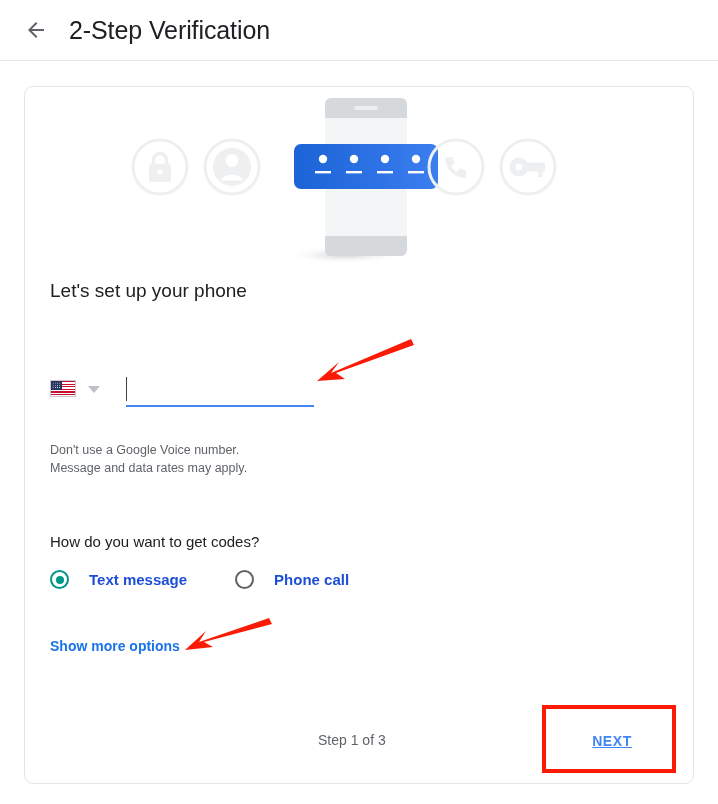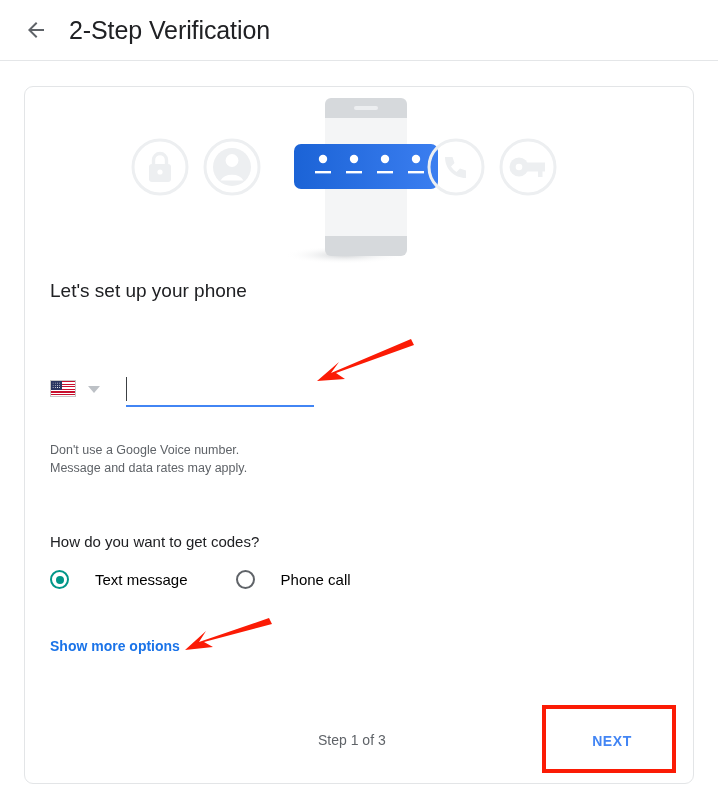--- a/index.html
+++ b/index.html
@@ -181,23 +181,24 @@
   .rb.on { border-color: #009688; }
   .rb.on::after {
     content: "";
     position: absolute;
     left: 3.5px; top: 3.5px;
     width: 8px; height: 8px;
     border-radius: 50%;
     background: #009688;
   }
   .radio-label {
-    margin-left: 26px;
+    margin-left: 20px;
     font-size: 15px;
-    color: #000000;
+    color: #1d4ed8;
+    font-weight: bold;
   }
 
   
   .more-link {
     position: absolute;
     left: 25px; top: 551px;
     font-size: 14px;
     font-weight: bold;
     color: #1a73e8;
     cursor: pointer;
@@ -216,20 +217,21 @@
     width: 130px; height: 62px;
     display: flex;
     align-items: center;
     justify-content: center;
     font-size: 14px;
     font-weight: bold;
     color: #4285f4;
     letter-spacing: 0.6px;
     cursor: pointer;
     background: #fff;
+    text-decoration: underline;
   }
 
   
   .anno-layer {
     position: absolute;
     left: 0; top: 0;
     width: 718px; height: 804px;
     pointer-events: none;
   }
   .anno-box {

